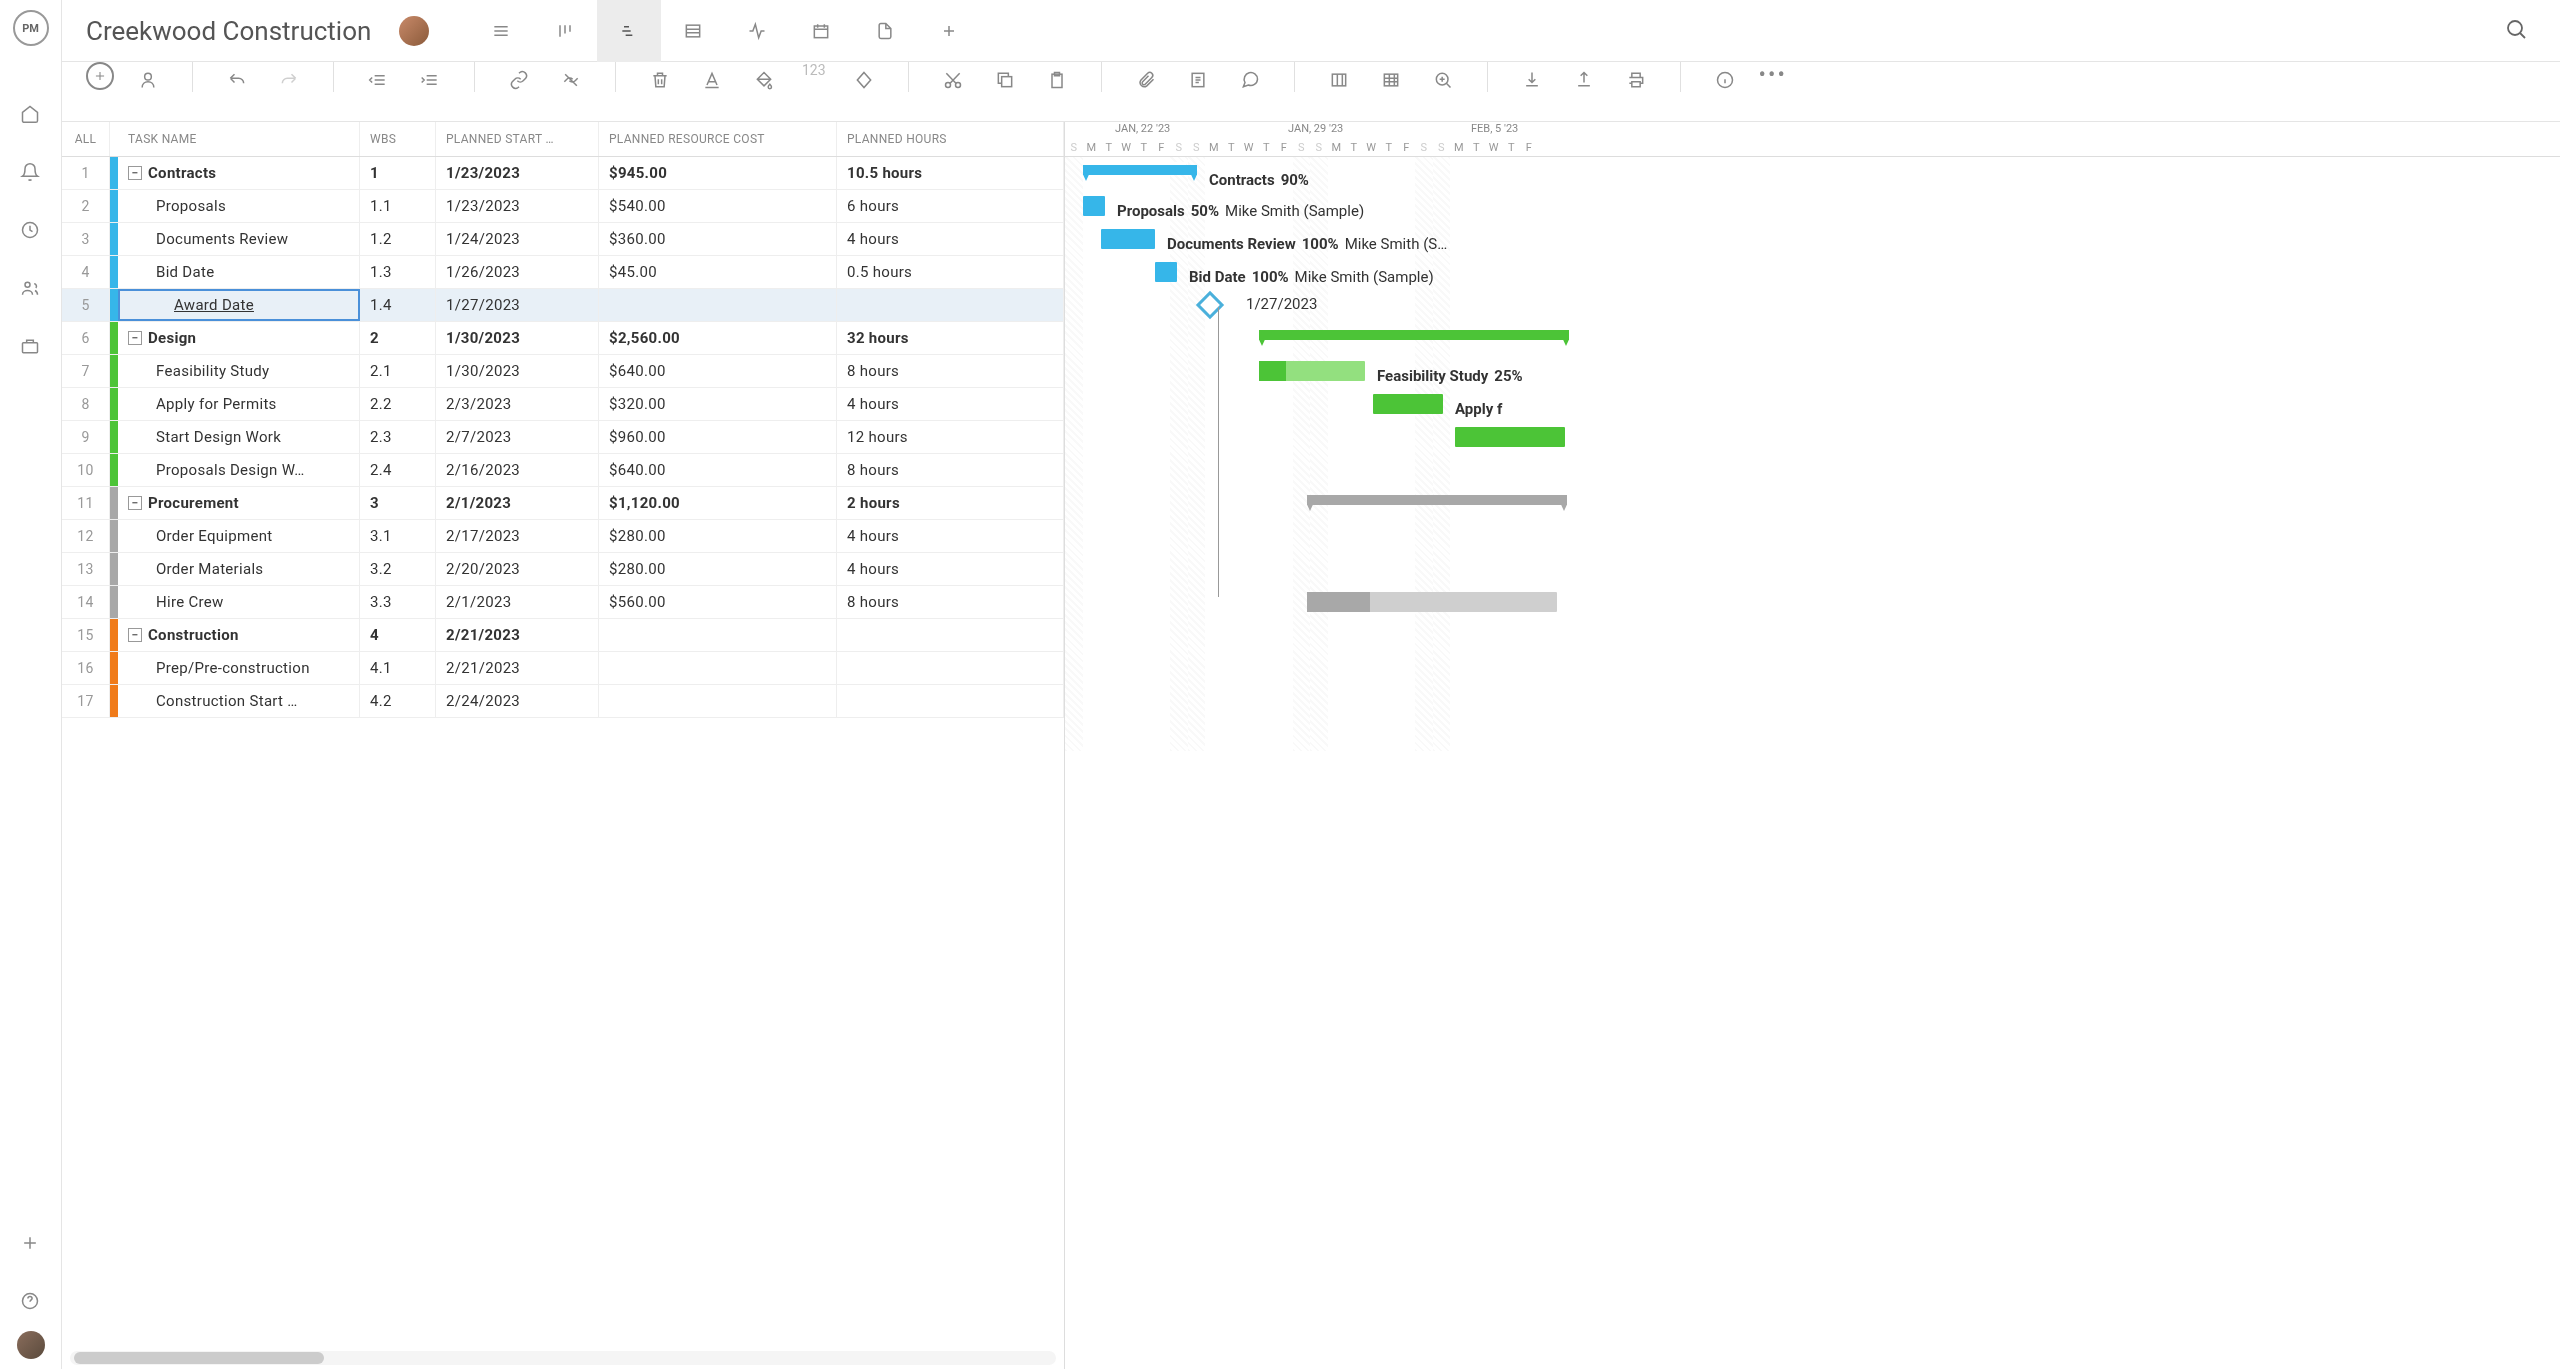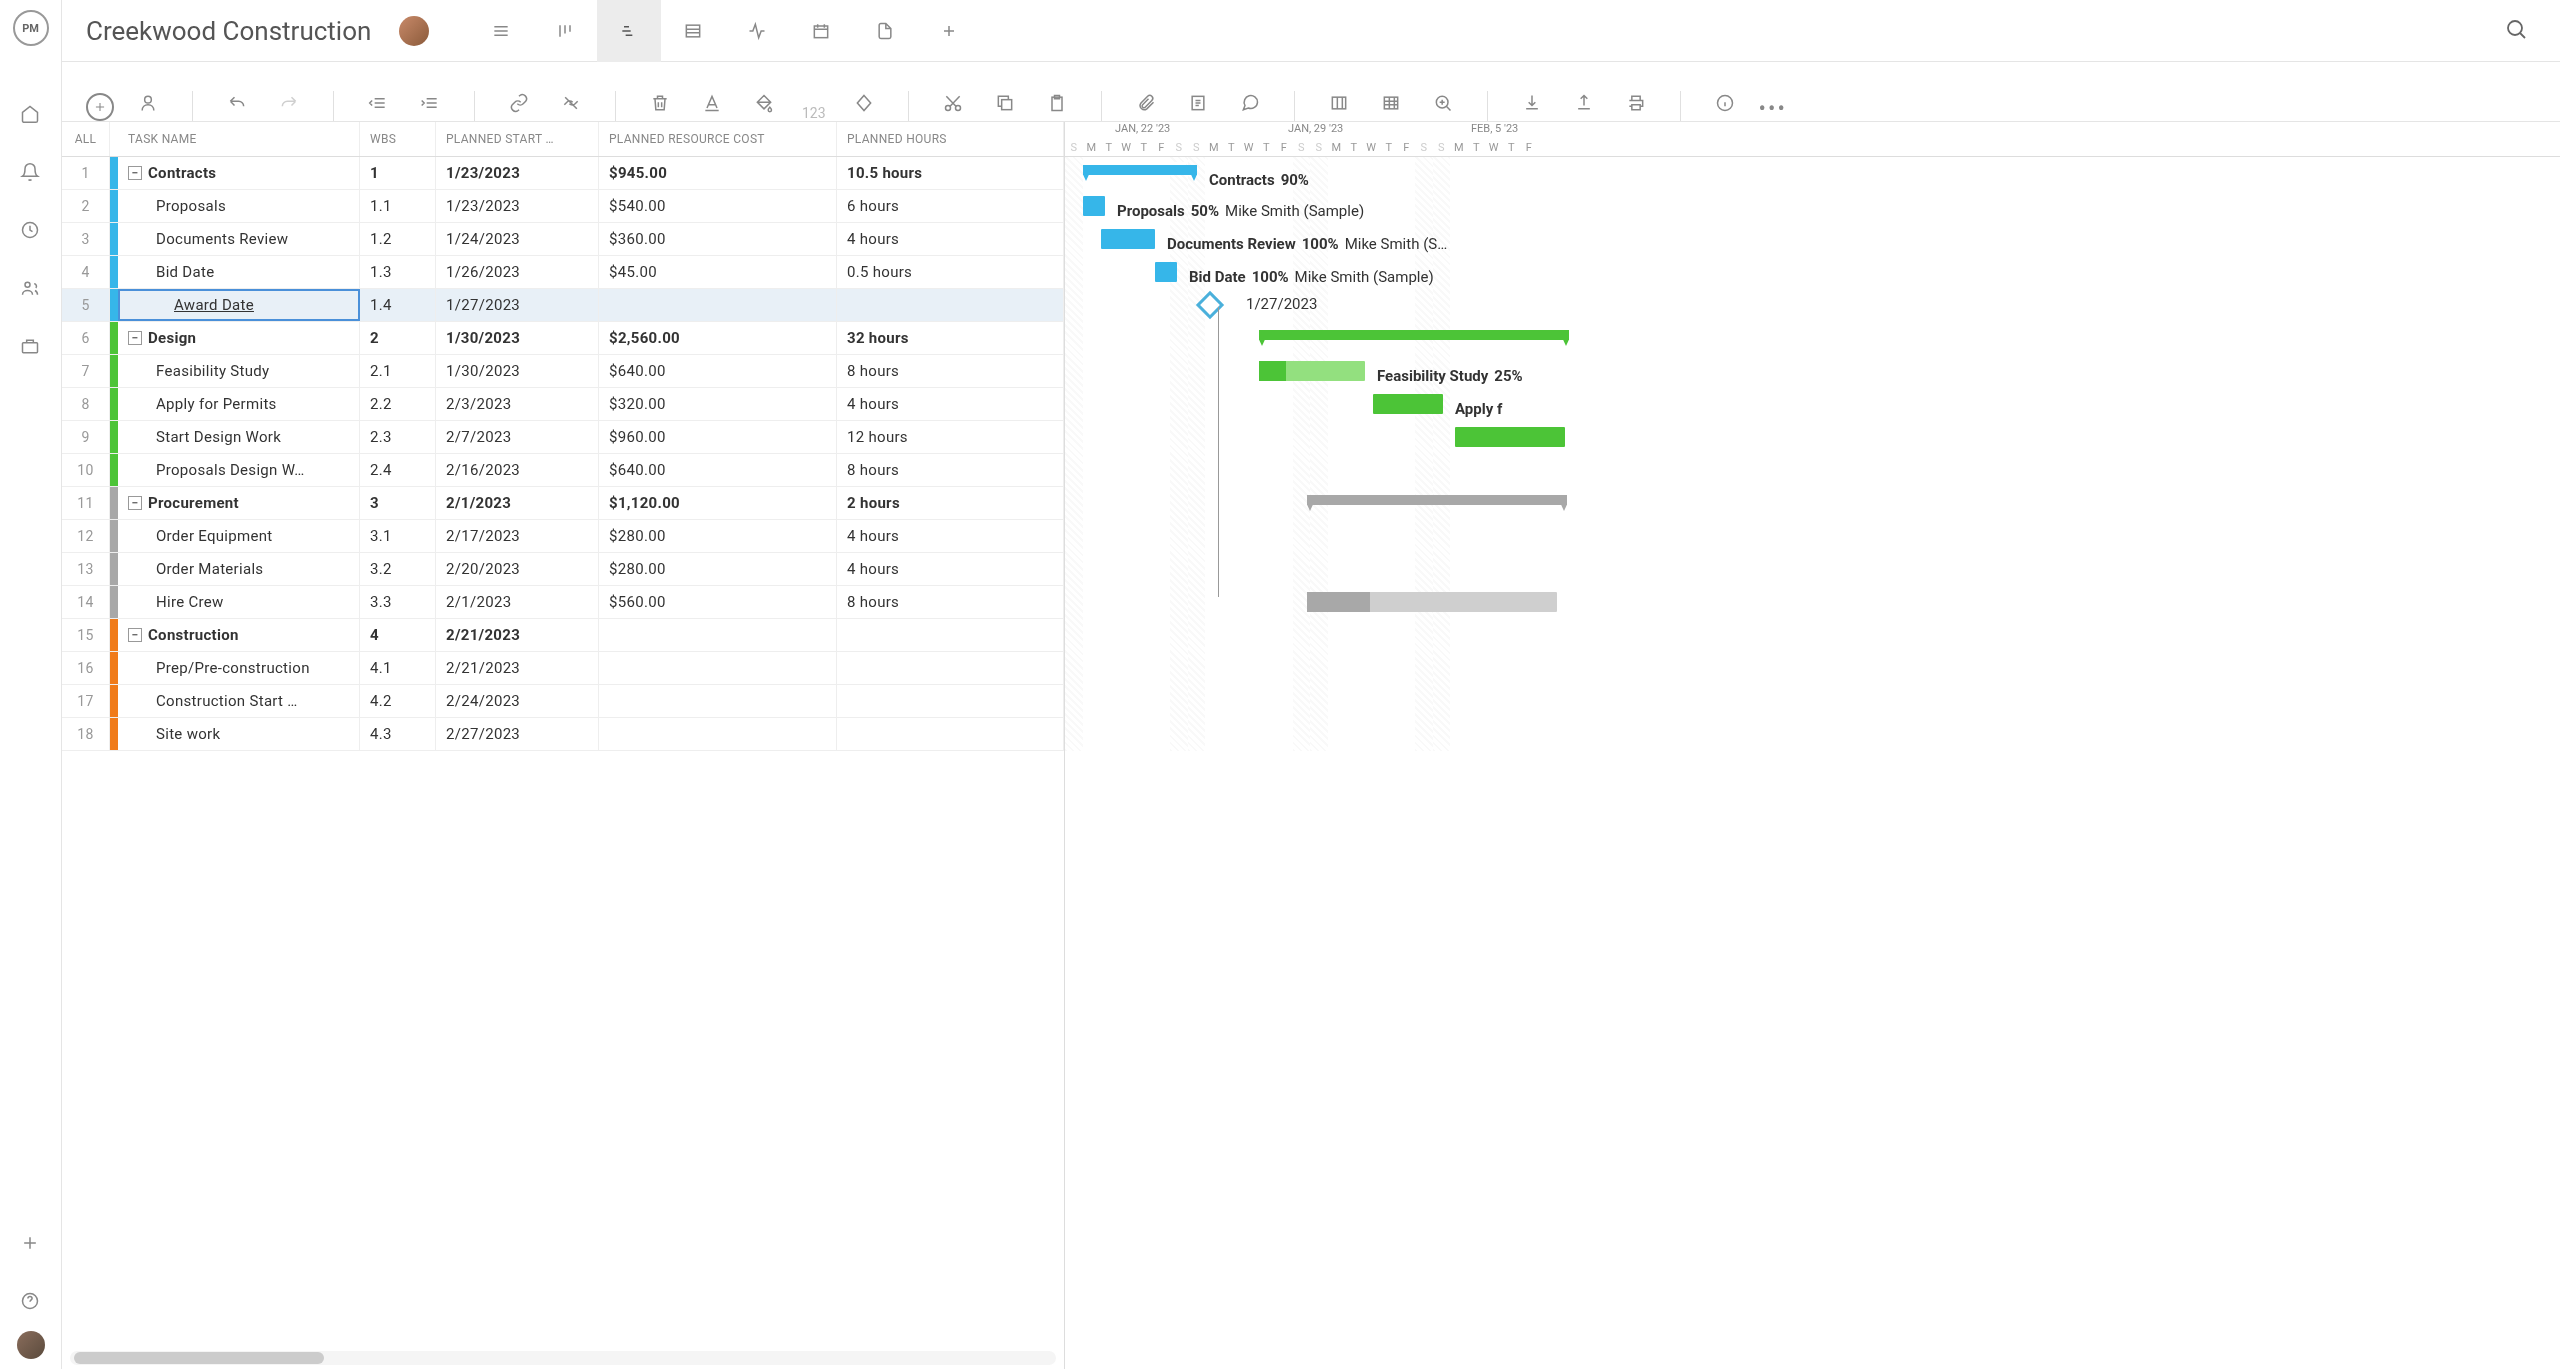--- a/index.html
+++ b/index.html
@@ -21,21 +21,21 @@
     .header { height: 62px; border-bottom: 1px solid #e5e5e5; display: flex; align-items: center; padding: 16px 24px; }
     .project-title { font-size: 26px; font-weight: 400; color: #555; }
     .header-avatar { width: 30px; height: 30px; border-radius: 50%; background: linear-gradient(135deg, #c98a6a, #8a5a3a); margin-left: 28px; margin-right: 20px; }
     .view-tabs { display: flex; margin-left: 20px; }
     .view-tab { width: 64px; height: 62px; display: flex; align-items: center; justify-content: center; cursor: pointer; color: #888; }
     .view-tab.active { background: #ececec; color: #555; }
     .header-spacer { flex: 1; }
     .search-icon { color: #666; cursor: pointer; margin-right: 8px; }
     
     
-    .toolbar { height: 60px; border-bottom: 1px solid #e5e5e5; display: flex; align-items: flex-end; padding: 0 24px; gap: 16px; }
+    .toolbar { height: 60px; border-bottom: 1px solid #e5e5e5; display: flex; align-items: flex-start; padding: 0 24px; gap: 16px; }
     .tool-btn { width: 36px; height: 36px; display: flex; align-items: center; justify-content: center; cursor: pointer; color: #888; border-radius: 4px; }
     .tool-btn.circle { border: 2px solid #888; border-radius: 50%; width: 28px; height: 28px; }
     .tool-divider { width: 1px; height: 30px; background: #e0e0e0; margin: 0 10px; }
     .tool-text { color: #bbb; font-size: 14px; padding: 0 4px; }
     .tool-dots { font-size: 22px; letter-spacing: 2px; color: #888; cursor: pointer; }
     
     
     .content { flex: 1; display: flex; min-height: 0; }
     
     
@@ -591,35 +591,20 @@
               <div class="col col-color">
                 <div class="color-strip" style="background: rgb(240, 123, 26);"></div>
               </div>
               <div class="col col-name">
                 <div class="task-indent indent2">
                   <span>Construction Start …</span>
                 </div>
               </div>
               <div class="col col-wbs">4.2</div>
               <div class="col col-start">2/24/2023</div>
-              <div class="col col-cost"></div>
-              <div class="col col-hours"></div>
-            </div>
-            <div class="grid-row">
-              <div class="col col-num">18</div>
-              <div class="col col-color">
-                <div class="color-strip" style="background: rgb(240, 123, 26);"></div>
-              </div>
-              <div class="col col-name">
-                <div class="task-indent indent2">
-                  <span>Site work</span>
-                </div>
-              </div>
-              <div class="col col-wbs">4.3</div>
-              <div class="col col-start">2/27/2023</div>
               <div class="col col-cost"></div>
               <div class="col col-hours"></div>
             </div>
           </div>
         <div class="scrollbar-track">
             <div class="scrollbar-thumb"></div>
           </div>
       </div>
 
       <div class="gantt">

